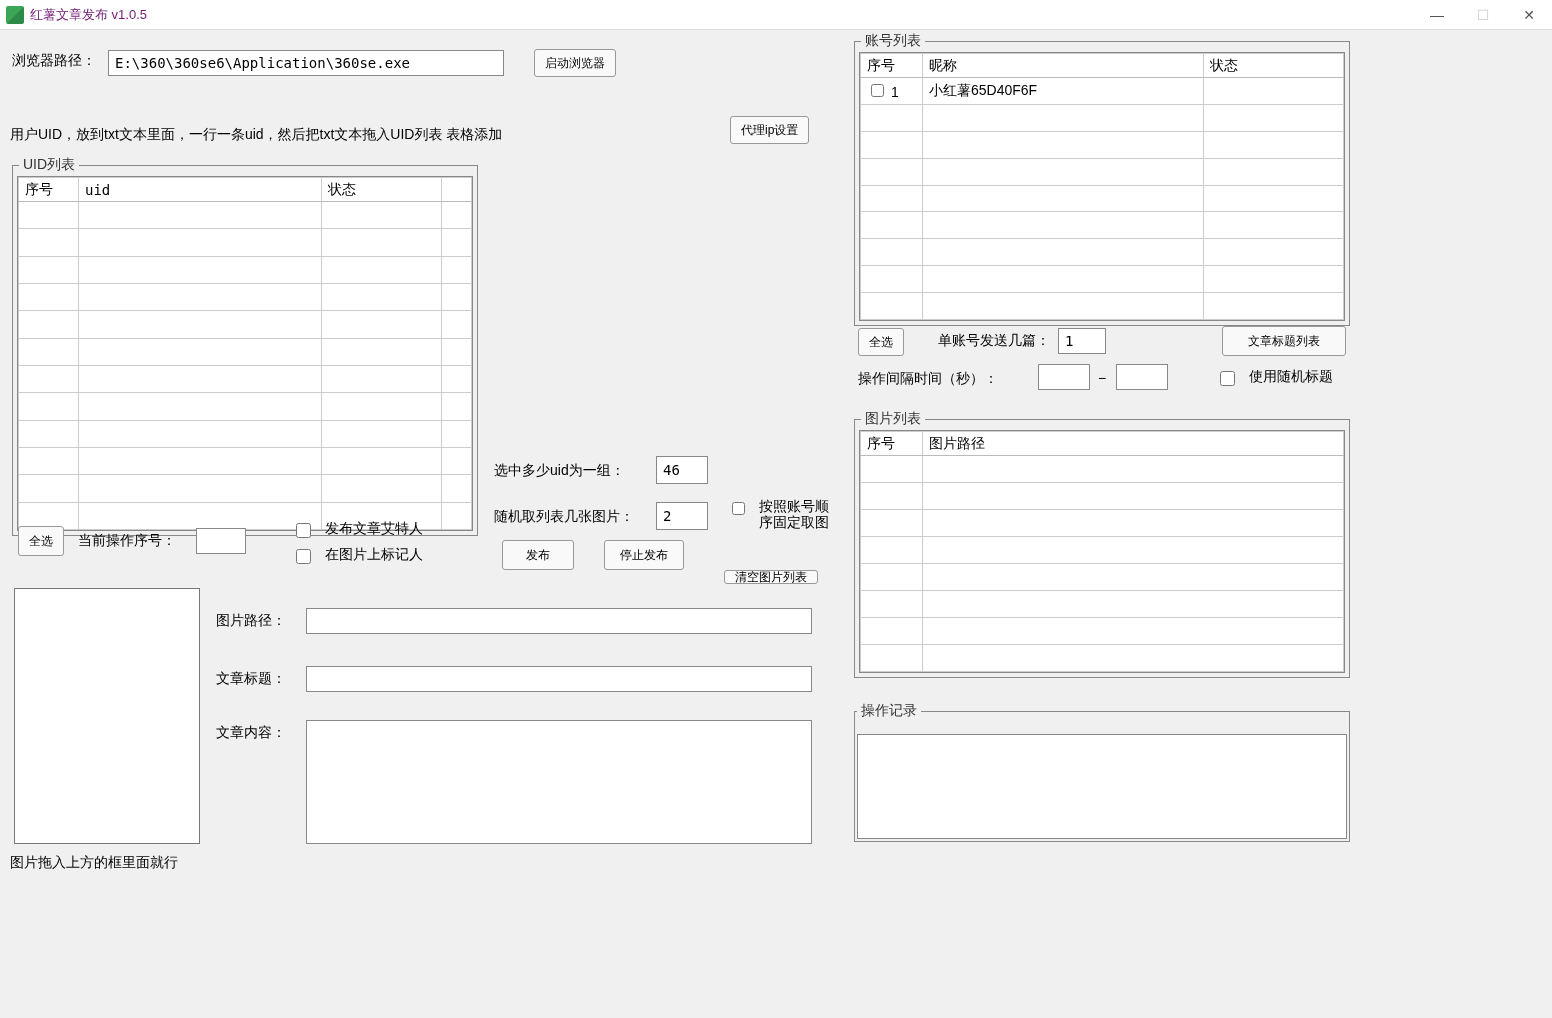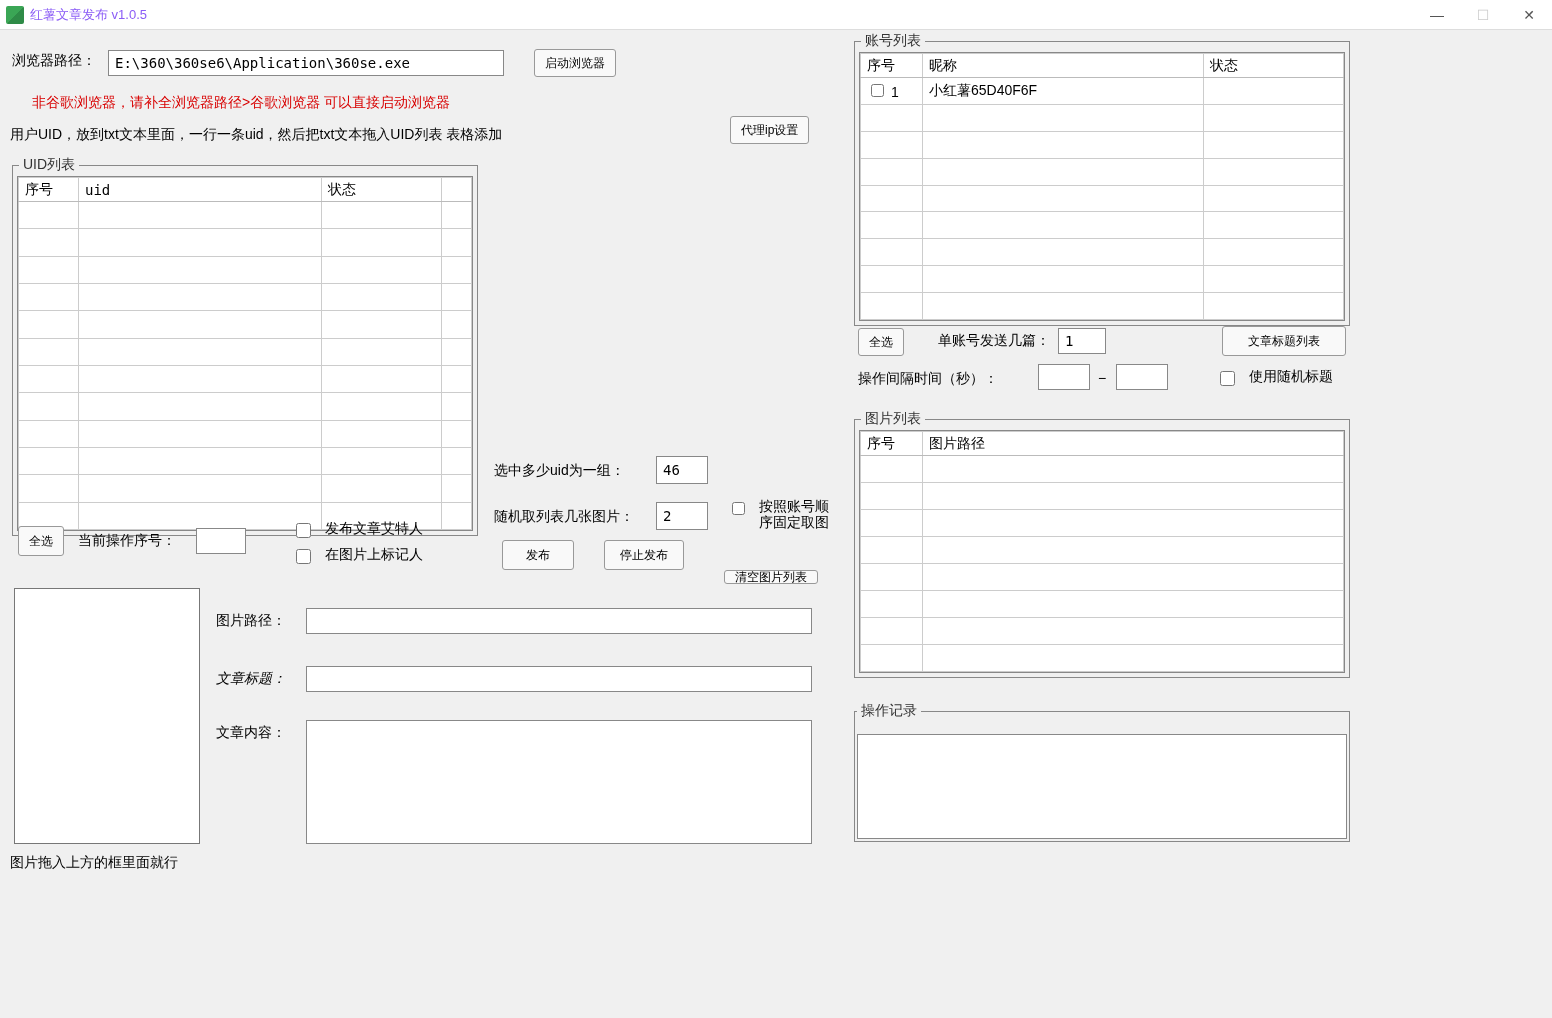--- a/index.html
+++ b/index.html
@@ -23,21 +23,21 @@
     align-items: center;
     padding-left: 6px;
     border-bottom: 1px solid #ddd;
   }
   .titlebar .icon {
     width: 18px; height: 18px;
     background: linear-gradient(135deg,#3aa655 50%,#2e8b47 50%);
     border-radius: 2px;
     margin-right: 6px;
   }
-  .titlebar .title { color:#8b5cf6; font-size:13px; flex:1; }
+  .titlebar .title { color:#701a75; font-size:13px; flex:1; }
   .win-btns { display:flex; height:100%; }
   .win-btn { width:46px; display:flex; align-items:center; justify-content:center; color:#555; font-size:14px; }
   .win-btn.max { color:#ccc; }
   .content { position:absolute; top:30px; left:0; right:0; bottom:0; }
   .label { display:inline-block; }
   .input {
     background:#fff; border:1px solid #888; height:24px;
     padding:2px 6px; font-family:"Consolas","SimSun",monospace; font-size:14px;
   }
   .btn {
@@ -89,21 +89,20 @@
     <div class="win-btn">✕</div>
   </div>
 </div>
 
 <div class="content">
 
   <span class="label abs" style="left:12px; top:22px;">浏览器路径：</span>
   <input class="input mono abs" style="left: 108px; top: 20px; width: 396px; height: 26px;" value="E:\360\360se6\Application\360se.exe">
   <button class="btn abs" style="left:534px; top:19px; height:28px;">启动浏览器</button>
 
-  <div class="red abs" style="left:32px; top:64px;">非谷歌浏览器，请补全浏览器路径&gt;谷歌浏览器 可以直接启动浏览器</div>
   <div class="abs" style="left:10px; top:96px;">用户UID，放到txt文本里面，一行一条uid，然后把txt文本拖入UID列表 表格添加</div>
   <button class="btn abs" style="left:730px; top:86px; height:28px;">代理ip设置</button>
 
   <fieldset style="left:12px; top:126px; width:466px; height:380px;">
     <legend>UID列表</legend>
     <div class="gridwrap" style="left:4px; top:2px; right:4px; bottom:4px;">
       <table class="grid">
         <colgroup>
             <col style="width:60px">
             <col>
@@ -224,21 +223,21 @@
   <button class="btn abs" style="left:502px; top:510px; width:72px; height:30px;">发布</button>
   <button class="btn abs" style="left:604px; top:510px; width:80px; height:30px;">停止发布</button>
   <button class="btn abs" style="left:724px; top:540px; height:14px;">清空图片列表</button>
 
   <div class="img-drop" style="left:14px; top:558px; width:186px; height:256px;"></div>
   <div class="abs" style="left:10px; top:824px;">图片拖入上方的框里面就行</div>
 
   <span class="abs" style="left:216px; top:582px;">图片路径：</span>
   <input class="input abs" style="left: 306px; top: 578px; width: 506px; height: 26px;" value="">
 
-  <span class="abs" style="left:216px; top:640px;font-style:italic;">文章标题：</span>
+  <span class="abs" style="left:216px; top:640px;">文章标题：</span>
   <input class="input abs" style="left: 306px; top: 636px; width: 506px; height: 26px;" value="">
 
   <span class="abs" style="left:216px; top:694px;">文章内容：</span>
   <textarea class="textarea abs" style="left: 306px; top: 690px; width: 506px; height: 124px;"></textarea>
 
   <fieldset style="left:854px; top:2px; width:496px; height:294px;">
     <legend>账号列表</legend>
     <div class="gridwrap" style="left:4px; top:2px; right:4px; bottom:4px;">
       <table class="grid">
         <colgroup>

